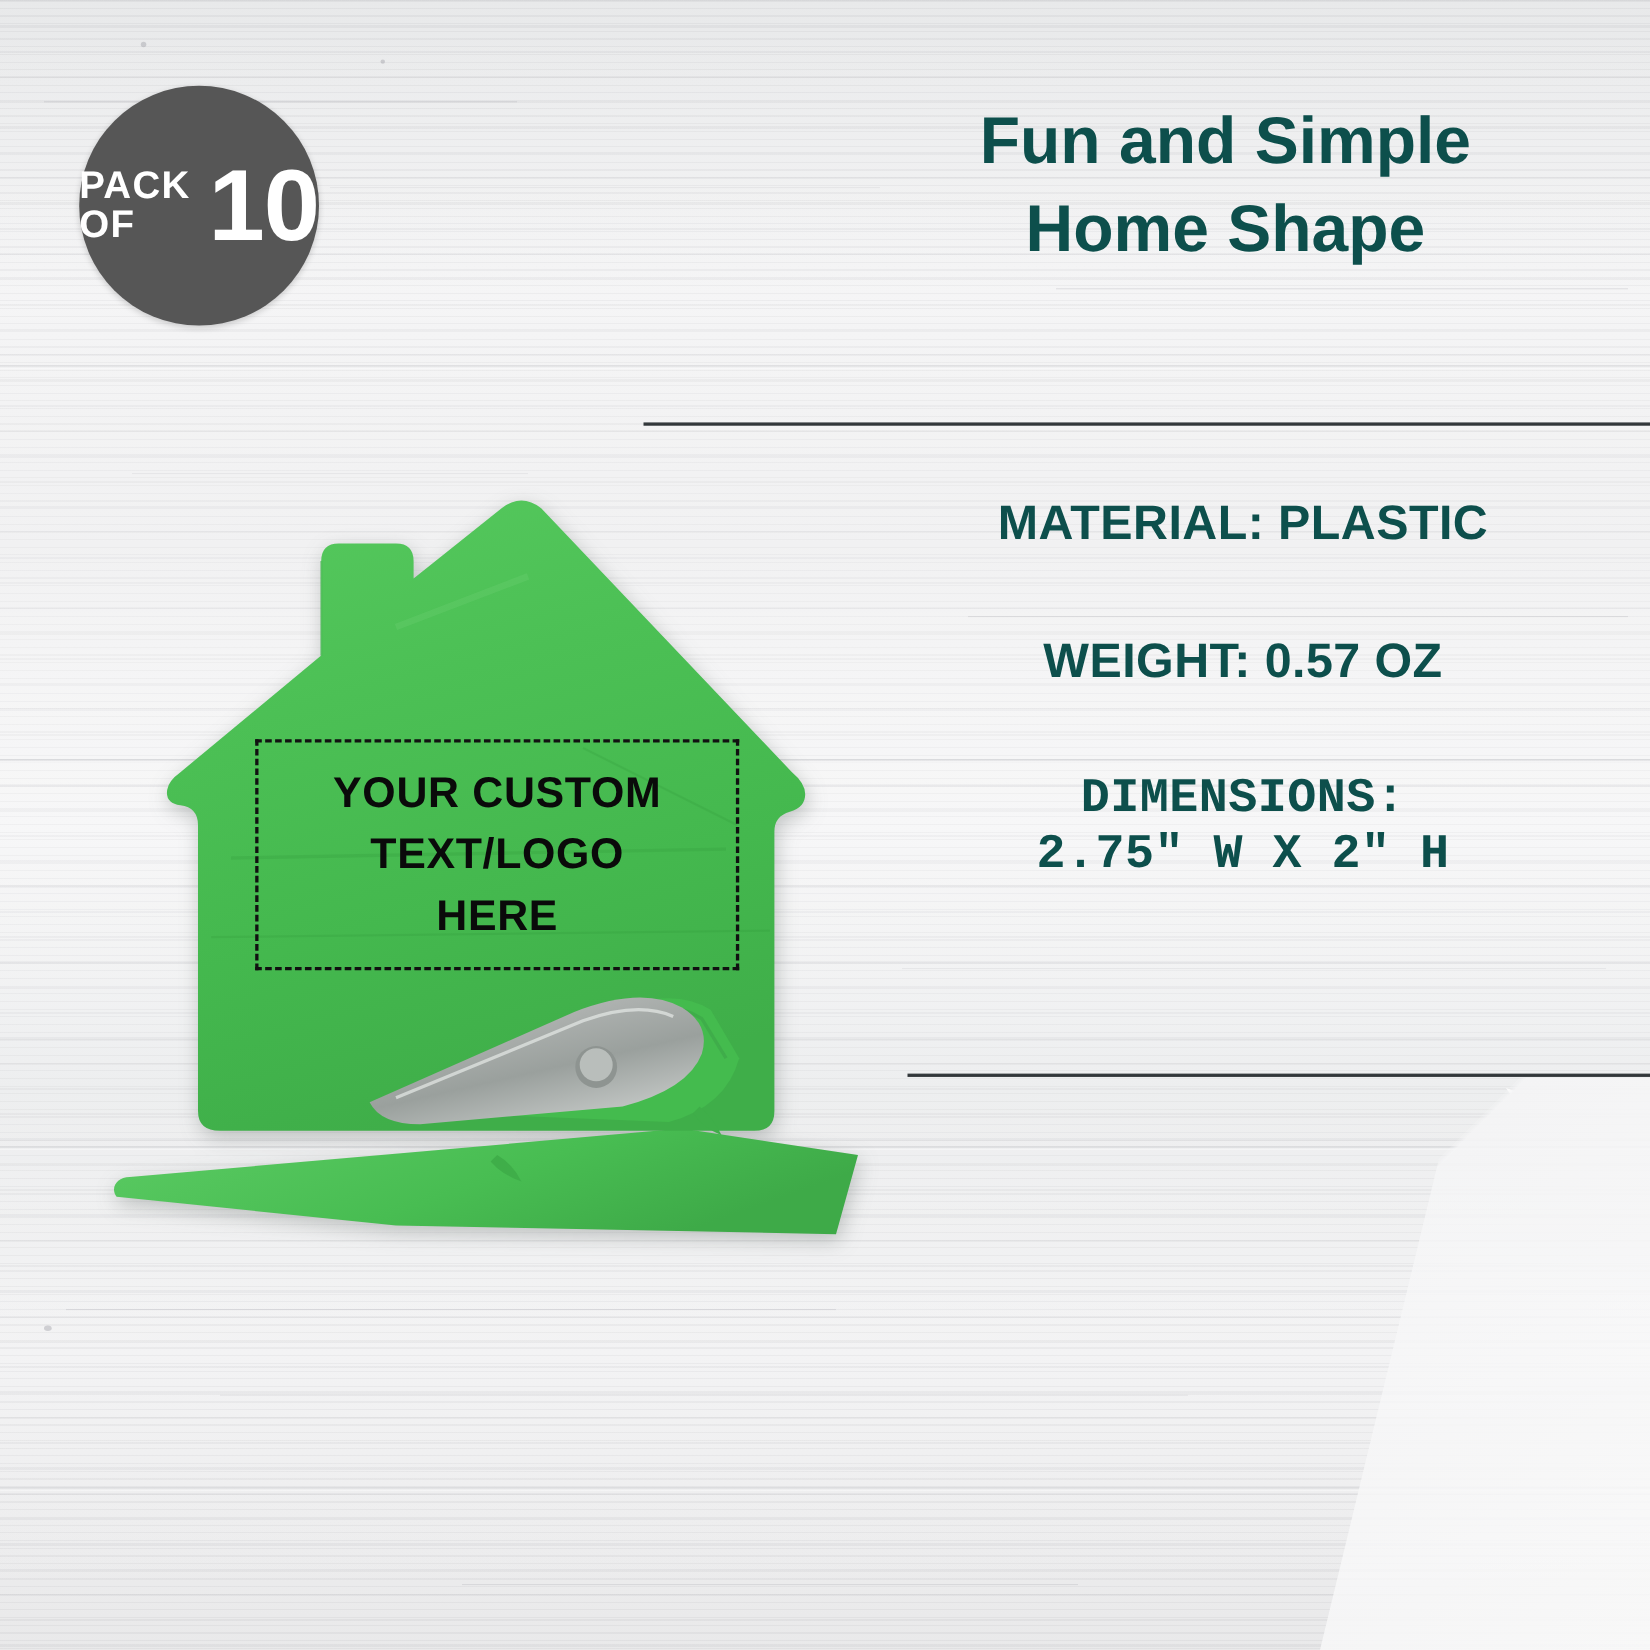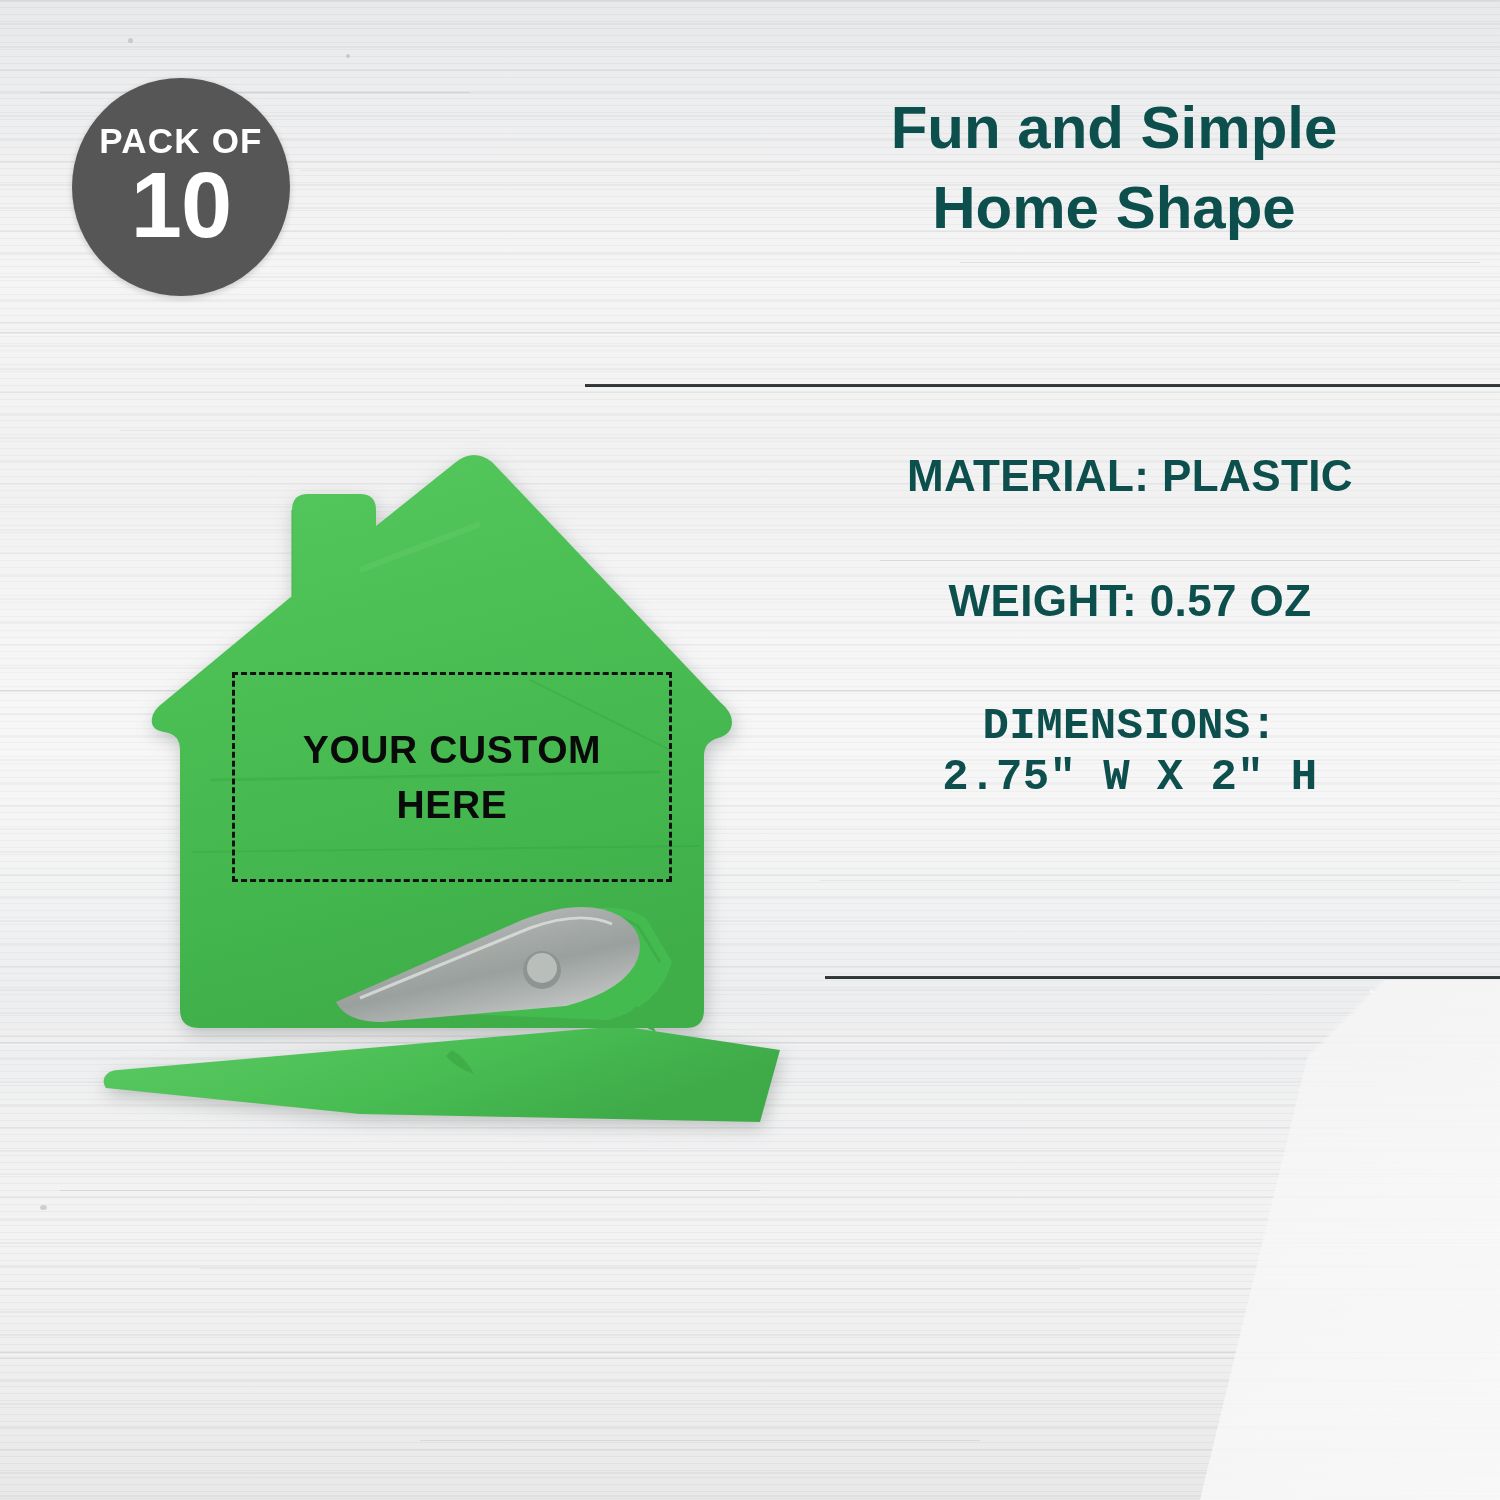--- a/index.html
+++ b/index.html
@@ -30,21 +30,21 @@
 
   
   .floral{position:absolute;right:0;bottom:0;width:300px;height:520px;
     overflow:hidden;opacity:.85;}
   .floral .cloth{position:absolute;inset:0;
     background:linear-gradient(135deg,rgba(255,255,255,0) 0%,rgba(255,255,255,0) 22%,#f6f6f7 23%,#fbfbfb 100%);
     clip-path:polygon(42% 0%,100% 0%,100% 100%,0% 100%);}
 
   
   .badge{position:absolute;left:72px;top:78px;width:218px;height:218px;
-    border-radius:50%;display:flex;flex-direction:column;
+    border-radius:50%;display:flex;flex-direction:row;
     align-items:center;justify-content:center;
     box-shadow:0 2px 6px rgba(0,0,0,.18);}
   .badge .pack{color:#fff;font-weight:bold;letter-spacing:1.2px;
     font-size:35px;line-height:1;margin-bottom:2px;}
   .badge .num{color:#fff;font-weight:bold;font-size:92px;line-height:.98;
     letter-spacing:-1px;}
 
   
   .right-col{position:absolute;left:764px;top:0;width:700px;height:1500px;}
   .headline{position:absolute;left:0;top:88px;width:700px;text-align:center;
@@ -290,17 +290,18 @@
       <circle cx="482" cy="520" r="19" fill="#8e9491"></circle>
       <circle cx="482" cy="518" r="15" fill="#b9bebb"></circle>
 
       <path d="M 576,556 q 12,10 20,26 q -16,-6 -26,-20 Z" fill="#3fae49"></path>
       <path d="M 392,600 q 14,8 22,24 q -18,-6 -28,-18 Z" fill="#3fae49"></path>
     </svg>
   </div>
 
   <div class="imprint">
     <div class="line">YOUR CUSTOM</div>
+    <div class="line">TEXT/LOGO</div>
     <div class="line">HERE</div>
   </div>
 
 
 </div>
 
 </body></html>

